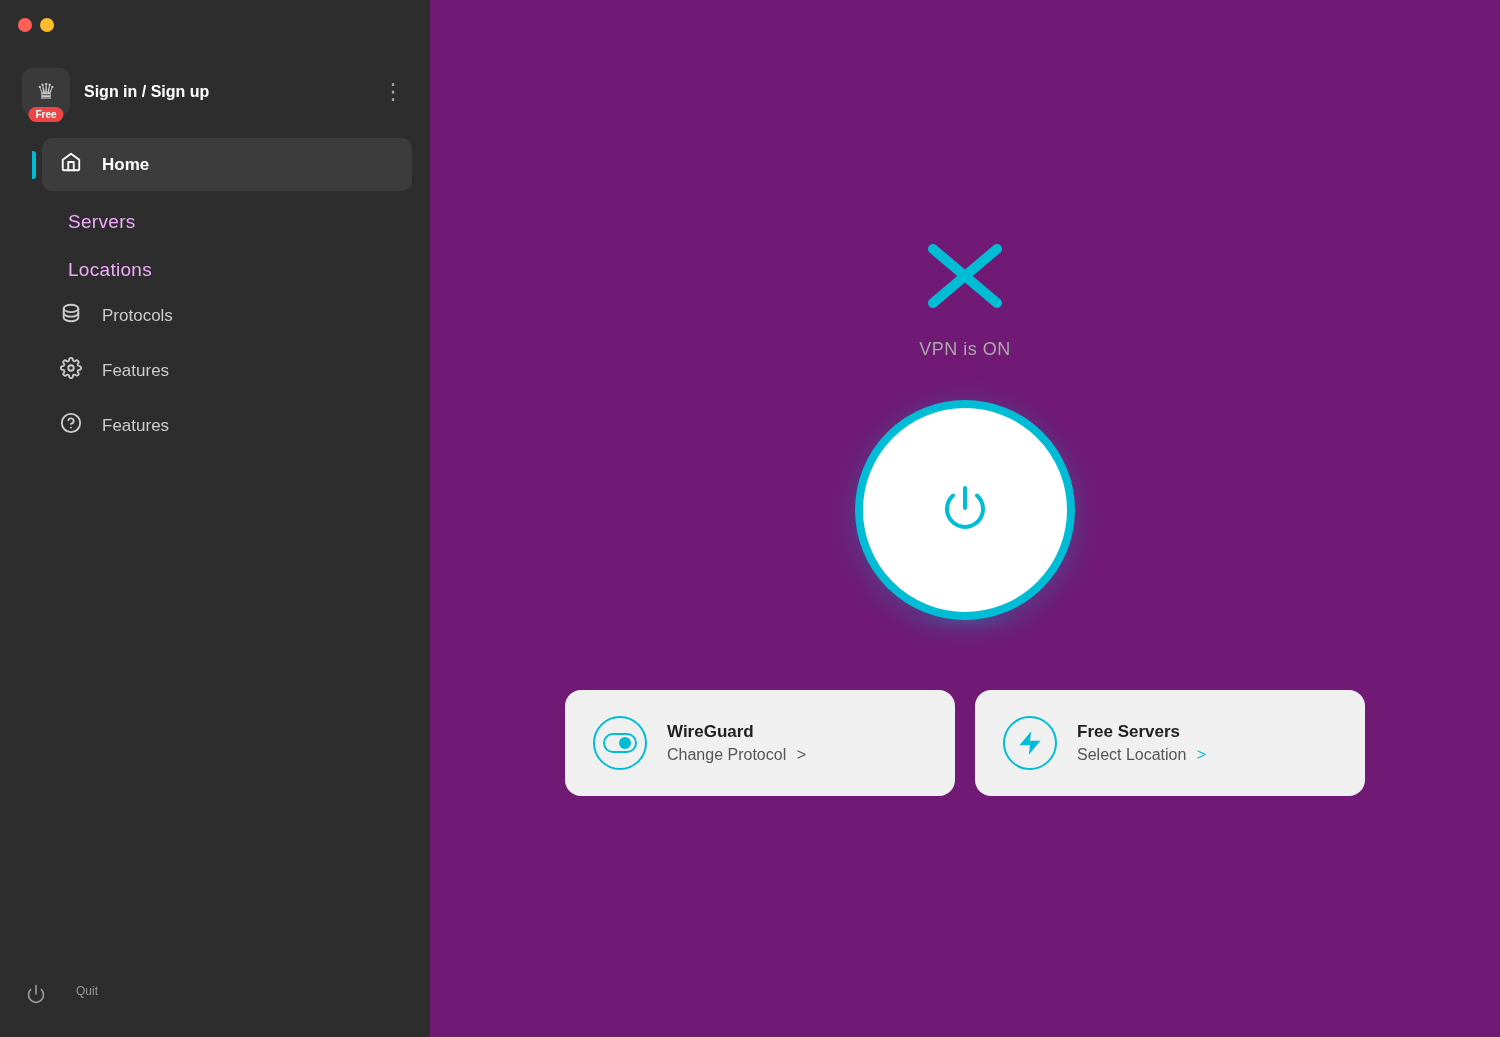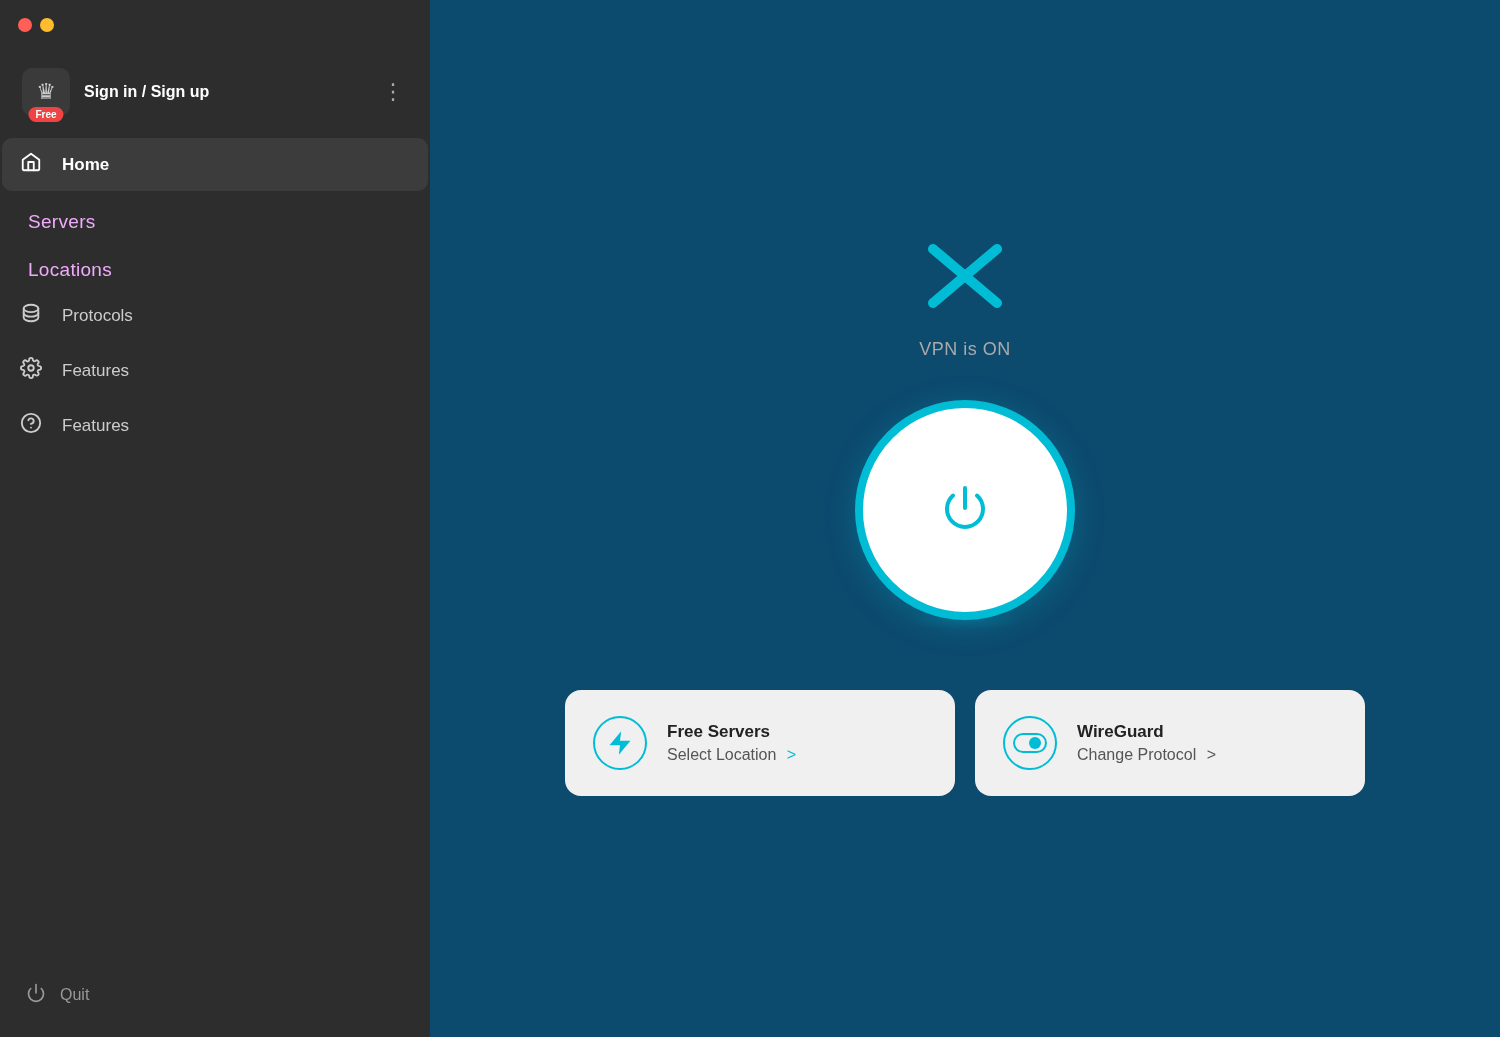--- a/index.html
+++ b/index.html
@@ -92,22 +92,23 @@
     .more-btn {
       color: #aaa;
       font-size: 22px;
       cursor: pointer;
       padding: 4px;
     }
 
     
     .nav-section {
       flex: 1;
-      padding: 0 2px;
+      padding: 0 18px;
       overflow-y: auto;
+      margin-left: 24px;
     }
 
     .nav-item {
       display: flex;
       align-items: center;
       gap: 18px;
       padding: 13px 16px;
       border-radius: 10px;
       cursor: pointer;
       color: #cccccc;
@@ -146,31 +147,31 @@
       font-size: 19px;
       font-weight: 400;
       padding: 18px 26px 8px 26px;
       letter-spacing: 0.3px;
     }
 
     
     .quit-section {
       padding: 20px 26px 30px 26px;
       display: flex;
-      align-items: center;
-      gap: 14px;
+      align-items: flex-start;
+      gap: 30px;
       cursor: pointer;
       color: #999;
-      font-size: 16px;
+      font-size: 12px;
     }
 
     
     .main {
       flex: 1;
-      background: #0c4a6e;
+      background: #701a75;
       display: flex;
       flex-direction: column;
       align-items: center;
       justify-content: center;
       position: relative;
     }
 
     
     .logo-x {
       display: flex;
@@ -372,44 +373,44 @@
         <path d="M30 8 L30 28" stroke="#00bcd4" stroke-width="4" stroke-linecap="round"></path>
         <path d="M18 15.5 A18 18 0 1 0 42 15.5" stroke="#00bcd4" stroke-width="4" stroke-linecap="round" fill="none"></path>
       </svg>
     </div>
   </div>
 
   <div class="bottom-cards">
 
     <div class="card">
       <div class="card-icon-wrap">
+
+        <svg width="34" height="20" viewBox="0 0 34 20" fill="none" xmlns="http://www.w3.org/2000/svg">
+          <rect x="1" y="1" width="32" height="18" rx="9" stroke="#00bcd4" stroke-width="2" fill="none"></rect>
+          <circle cx="22" cy="10" r="6" fill="#00bcd4"></circle>
+        </svg>
+      </div>
+      <div class="card-text">
+        <div class="card-title">WireGuard</div>
+        <div class="card-subtitle">
+          <span>Change Protocol</span>
+          <span style="margin-left:6px; color:#555;">&gt;</span>
+        </div>
+      </div>
+    </div>
+
+    <div class="card">
+      <div class="card-icon-wrap">
         <svg width="28" height="28" viewBox="0 0 24 24" fill="none" stroke="#00bcd4" stroke-width="2" stroke-linecap="round" stroke-linejoin="round">
           <polygon points="13 2 3 14 12 14 11 22 21 10 12 10 13 2" fill="#00bcd4" stroke="none"></polygon>
         </svg>
       </div>
       <div class="card-text">
         <div class="card-title">Free Servers</div>
         <div class="card-subtitle">
           <span>Select Location</span>
           <span style="margin-left:6px; color:#00bcd4;">&gt;</span>
         </div>
       </div>
     </div>
 
-    <div class="card">
-      <div class="card-icon-wrap">
-
-        <svg width="34" height="20" viewBox="0 0 34 20" fill="none" xmlns="http://www.w3.org/2000/svg">
-          <rect x="1" y="1" width="32" height="18" rx="9" stroke="#00bcd4" stroke-width="2" fill="none"></rect>
-          <circle cx="22" cy="10" r="6" fill="#00bcd4"></circle>
-        </svg>
-      </div>
-      <div class="card-text">
-        <div class="card-title">WireGuard</div>
-        <div class="card-subtitle">
-          <span>Change Protocol</span>
-          <span style="margin-left:6px; color:#555;">&gt;</span>
-        </div>
-      </div>
-    </div>
-
   </div>
 </div>
 
 </body></html>

